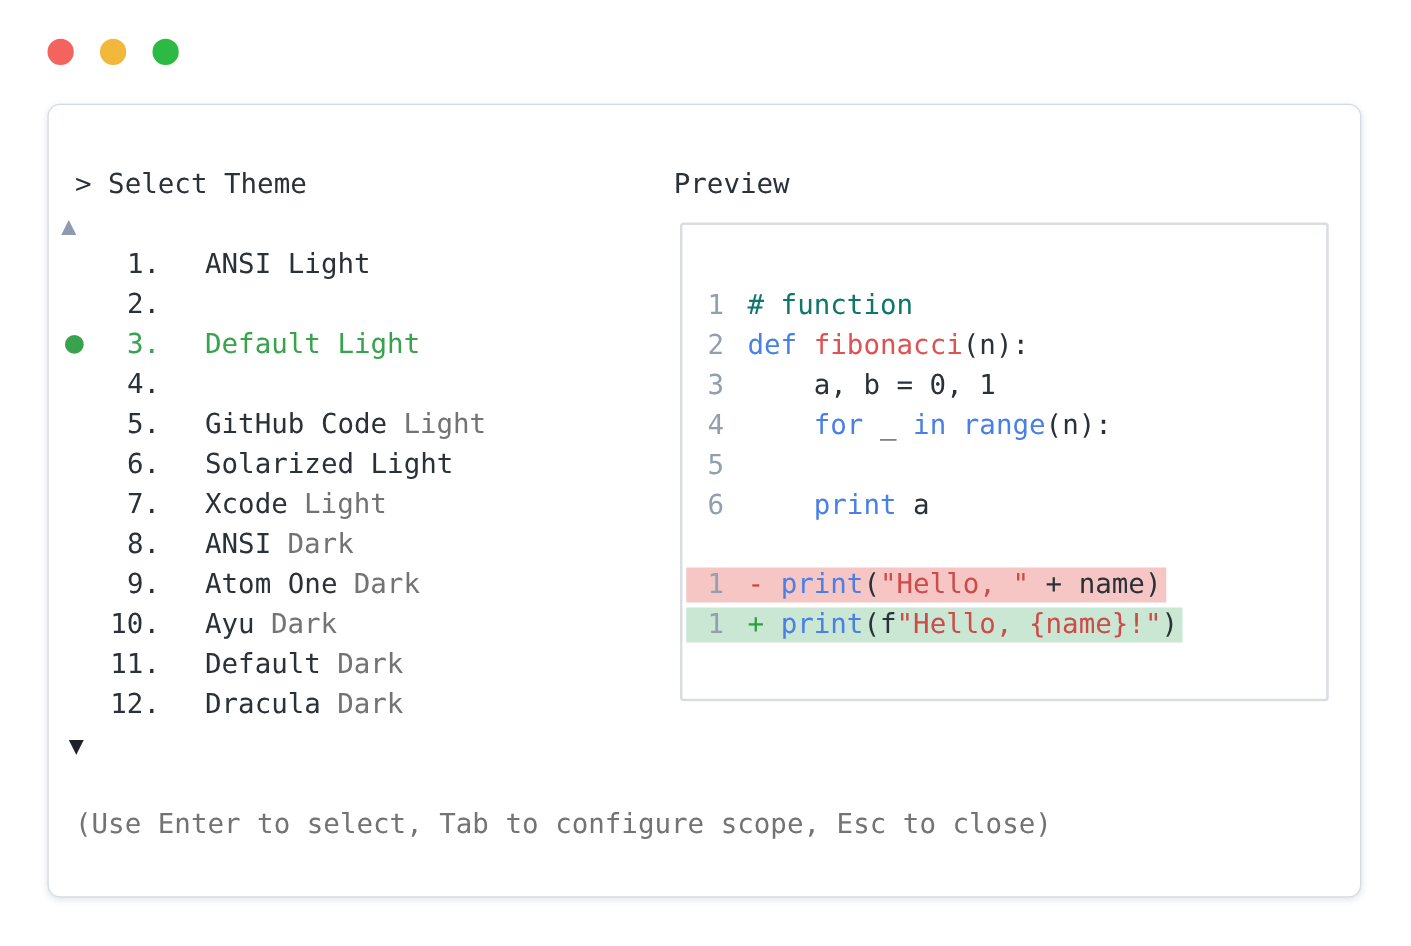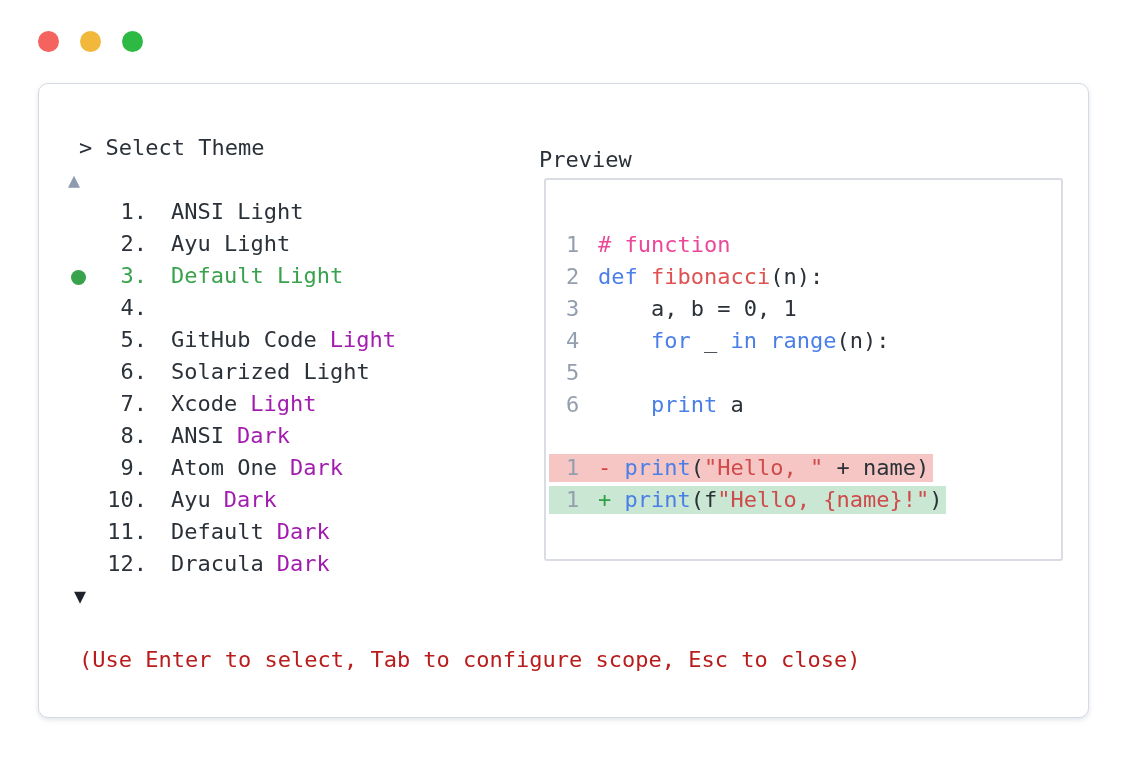--- a/index.html
+++ b/index.html
@@ -11,74 +11,74 @@
   .dot.red    { background:#f4635e; }
   .dot.yellow { background:#f2b83b; }
   .dot.green  { background:#2dba44; }
 
   .window {
     position:absolute; left:38px; top:83px; width:1051px; height:635px;
     background:#ffffff; border:1.5px solid #d5dae2; border-radius:10px;
     box-shadow:0 2px 5px rgba(145,155,175,0.28);
   }
 
-  .list { position:absolute; left:29px; top:48px; font-size:22px; }
+  .list { position:absolute; left:10px; top:48px; font-size:22px; }
   .row { height:32px; line-height:32px; display:flex; align-items:center; white-space:pre; }
   .row.prompt, .row.footer { padding-left:11px; }
-  .row.footer { color:#b91c1c; }
+  .row.footer { color:#737373; }
   .row.arrow-up   { color:#8d9ab0; padding-left:0; font-size:20px; }
   .row.arrow-down { color:#1e222a; padding-left:6px; font-size:20px; }
 
   .marker { width:37px; flex:0 0 37px; }
   .selected .marker::before {
     content:""; display:inline-block; width:15px; height:15px; border-radius:50%;
     background:#38a24c; margin-left:3px; vertical-align:middle;
   }
   .num { width:42px; flex:0 0 42px; text-align:right; }
-  .name { margin-left:24px; }
-  .variant { color:#a21caf; margin-left:13px; }
+  .name { margin-left:36px; }
+  .variant { color:#737373; margin-left:13px; }
   .item.selected .num, .item.selected .name { color:#38a24c; }
 
-  .preview-label { position:absolute; left:500px; top:60px; height:32px; line-height:32px; font-size:22px; }
+  .preview-label { position:absolute; left:500px; top:48px; height:32px; line-height:32px; font-size:22px; }
   .preview-box {
     position:absolute; left:505px; top:94px; width:519px; height:383px;
     border:2px solid #d9dde3; border-radius:3px; background:#ffffff;
     padding:48px 0 0 20px; overflow:hidden;
   }
   .code-row { height:32px; display:flex; align-items:center; white-space:pre; font-size:22px; }
   .lnum { color:#939eae; display:inline-block; width:32px; }
   .hl { display:inline-block; height:28px; line-height:28px; margin-left:-17px; padding:0 4px 0 17px; }
   .hl.removed { background:#f6c6c4; }
   .hl.added   { background:#c9e7d3; }
 
   .tok-plain   { color:#2b3138; }
   .tok-kw      { color:#4a7fe8; }
   .tok-fn      { color:#e05252; }
   .tok-str     { color:#cf4a4a; }
-  .tok-comment { color:#ec4899; }
+  .tok-comment { color:#0f766e; }
   .tok-minus   { color:#d44040; }
   .tok-plus    { color:#2f9e44; }
 </style>
 </head>
 <body>
 
 <div class="traffic">
   <span class="dot red"></span>
   <span class="dot yellow"></span>
   <span class="dot green"></span>
 </div>
 
 <div class="window">
 
   <div class="list">
     <div class="row prompt">&gt; Select Theme</div>
     <div class="row arrow-up">▲</div>
     <div id="items">
         <div class="row item"><span class="marker"></span><span class="num">1.</span><span class="name">ANSI Light</span></div>
-        <div class="row item"><span class="marker"></span><span class="num">2.</span><span class="name">Ayu Light</span></div>
+        <div class="row item"><span class="marker"></span><span class="num">2.</span></div>
         <div class="row item selected"><span class="marker"></span><span class="num">3.</span><span class="name">Default Light</span></div>
         <div class="row item"><span class="marker"></span><span class="num">4.</span></div>
         <div class="row item"><span class="marker"></span><span class="num">5.</span><span class="name">GitHub Code</span><span class="variant">Light</span></div>
         <div class="row item"><span class="marker"></span><span class="num">6.</span><span class="name">Solarized Light</span></div>
         <div class="row item"><span class="marker"></span><span class="num">7.</span><span class="name">Xcode</span><span class="variant">Light</span></div>
         <div class="row item"><span class="marker"></span><span class="num">8.</span><span class="name">ANSI</span><span class="variant">Dark</span></div>
         <div class="row item"><span class="marker"></span><span class="num">9.</span><span class="name">Atom One</span><span class="variant">Dark</span></div>
         <div class="row item"><span class="marker"></span><span class="num">10.</span><span class="name">Ayu</span><span class="variant">Dark</span></div>
         <div class="row item"><span class="marker"></span><span class="num">11.</span><span class="name">Default</span><span class="variant">Dark</span></div>
         <div class="row item"><span class="marker"></span><span class="num">12.</span><span class="name">Dracula</span><span class="variant">Dark</span></div>

